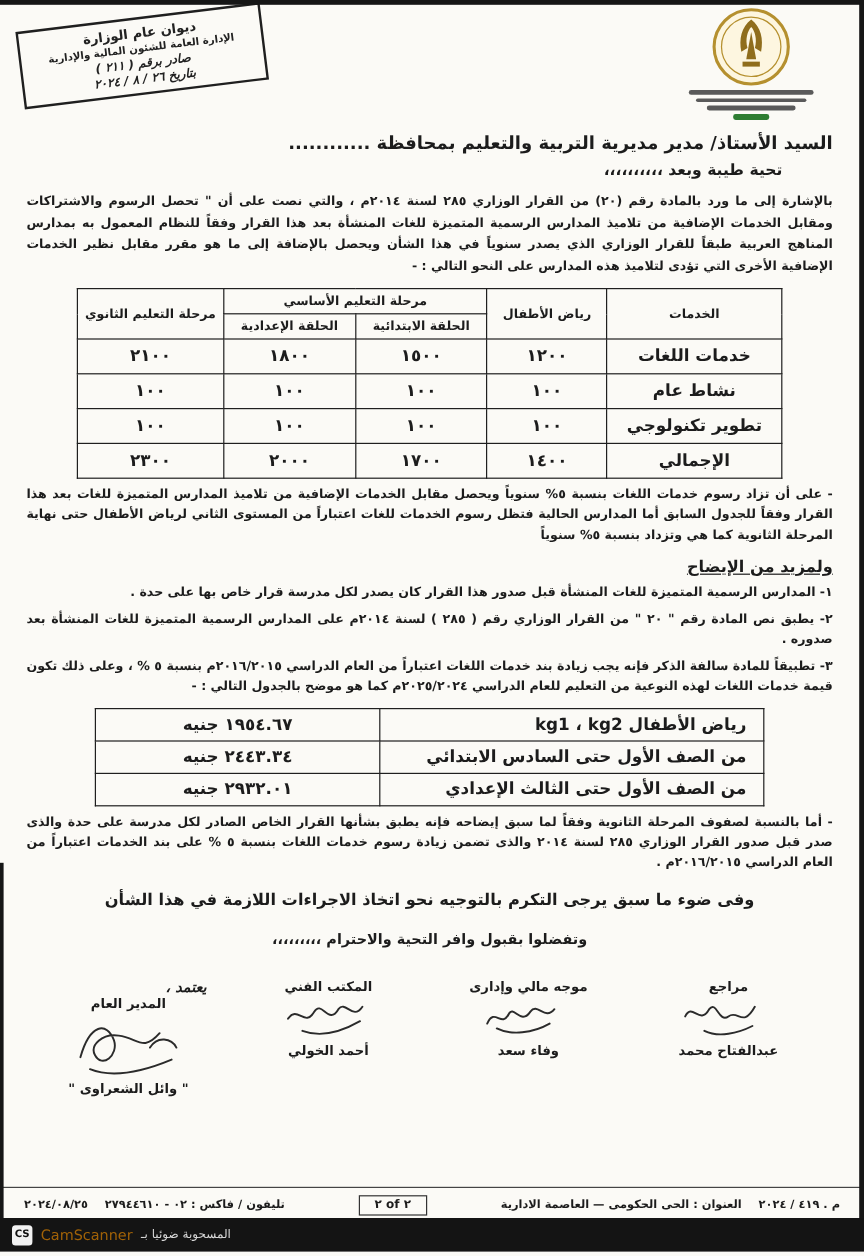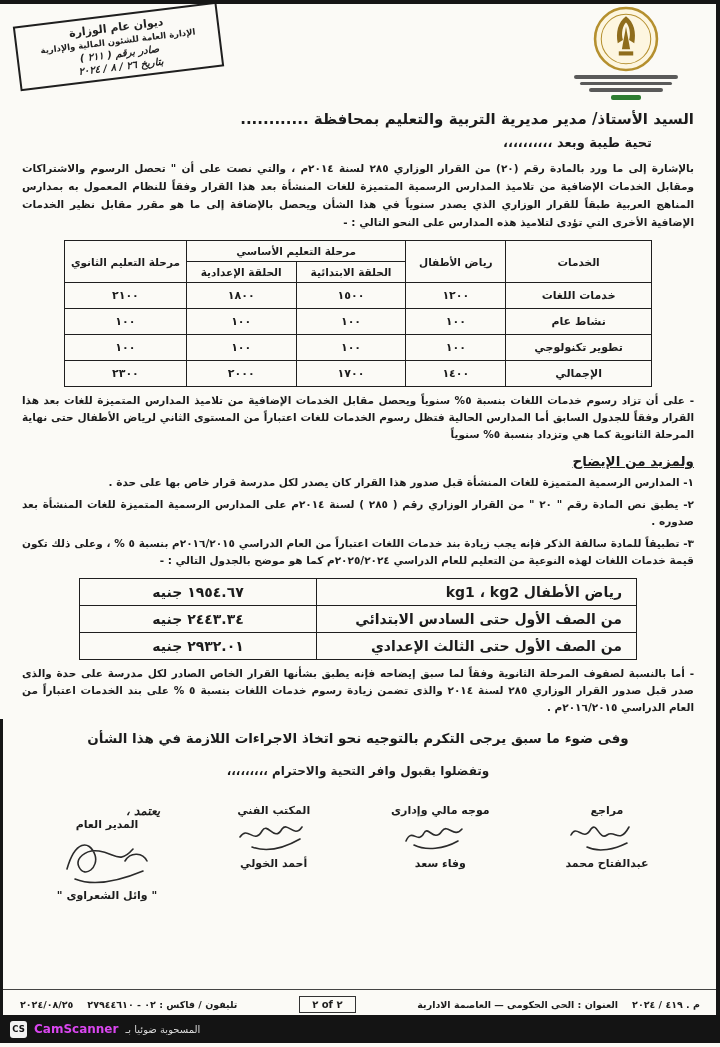--- a/index.html
+++ b/index.html
@@ -25,45 +25,45 @@
   .content{position:absolute;inset:0;padding:10px 26px 13px 22px;direction:rtl;z-index:2}
   .recipient{margin-top:100px;font-size:15px;font-weight:bold}
   .recipient .dots{letter-spacing:2px;font-weight:bold}
   .greeting{margin-top:7px;margin-right:42px;font-size:13px;font-weight:bold}
   .para{margin-top:9px;font-size:10.5px;font-weight:bold;line-height:1.72;text-align:justify}
 
   table{border-collapse:collapse;direction:rtl}
   th,td{border:1px solid #1f1f1f;text-align:center;vertical-align:middle;font-weight:bold}
   .t1{width:588px;margin:9px auto 5px}
   .t1 th{font-size:10.5px;padding:4px 3px}
-  .t1 td{font-size:11px;padding:6px 3px}
+  .t1 td{font-size:14px;padding:6px 3px}
   .note{margin-top:4px;font-size:10.5px;font-weight:bold;line-height:1.62;text-align:justify}
   .clar-title{margin-top:10px;font-size:13.5px;font-weight:bold;text-decoration:underline}
   .item{margin-top:5px;font-size:10.5px;font-weight:bold;line-height:1.62;text-align:justify}
   .t2{width:558px;margin:9px auto 5px}
   .t2 td{font-size:14px;padding:5px 4px}
   .t2 .lbl{text-align:right;padding-right:14px;width:320px}
   .directive{margin-top:14px;text-align:center;font-size:13.5px;font-weight:bold}
   .salutation{margin-top:18px;text-align:center;font-size:12px;font-weight:bold}
 
   .sigs{display:flex;justify-content:space-between;margin:26px 8px 0 6px}
   .sig-col{text-align:center;width:158px}
   .sig-title{font-size:11px;font-weight:bold}
   .sig-col svg{display:block;margin:2px auto}
   .sig-name{font-size:11px;font-weight:bold}
-  .approve{font-size:12px;font-weight:bold;font-style:italic;text-align:right;margin-right:26px}
+  .approve{font-size:12px;font-weight:bold;font-style:italic;text-align:right;margin-right:14px}
   .sig-path{fill:none;stroke:#2b2b2b;stroke-width:1.6;stroke-linecap:round}
 
   .footer{position:absolute;left:0;right:0;bottom:34px;display:flex;direction:rtl;justify-content:space-between;align-items:center;padding:6px 20px 0;border-top:1.5px solid #444;font-size:9.5px;font-weight:bold;z-index:4}
   .footer .grp{display:flex;gap:14px;align-items:center}
   .page-box{border:1px solid #333;padding:2px 12px;font-size:10px;font-weight:bold}
 
   .scanbar{position:absolute;left:0;right:0;bottom:4px;height:28px;background:#141414;display:flex;align-items:center;gap:7px;padding:0 10px;z-index:7}
   .cs-logo{width:17px;height:17px;background:#f2f2f2;color:#111;font-size:8.5px;font-weight:bold;display:flex;align-items:center;justify-content:center;border-radius:3px}
-  .cs-name{color:#d946ef;font-size:12px;font-weight:bold}
+  .cs-name{color:#a16207;font-size:12px;font-weight:normal}
   .cs-note{color:#d8d8d8;font-size:10px;margin-right:2px}
 </style>
 </head>
 <body>
 
 <div class="page">
   <div class="edge-top"></div>
   <div class="edge-right"></div>
   <div class="edge-left"></div>
 

